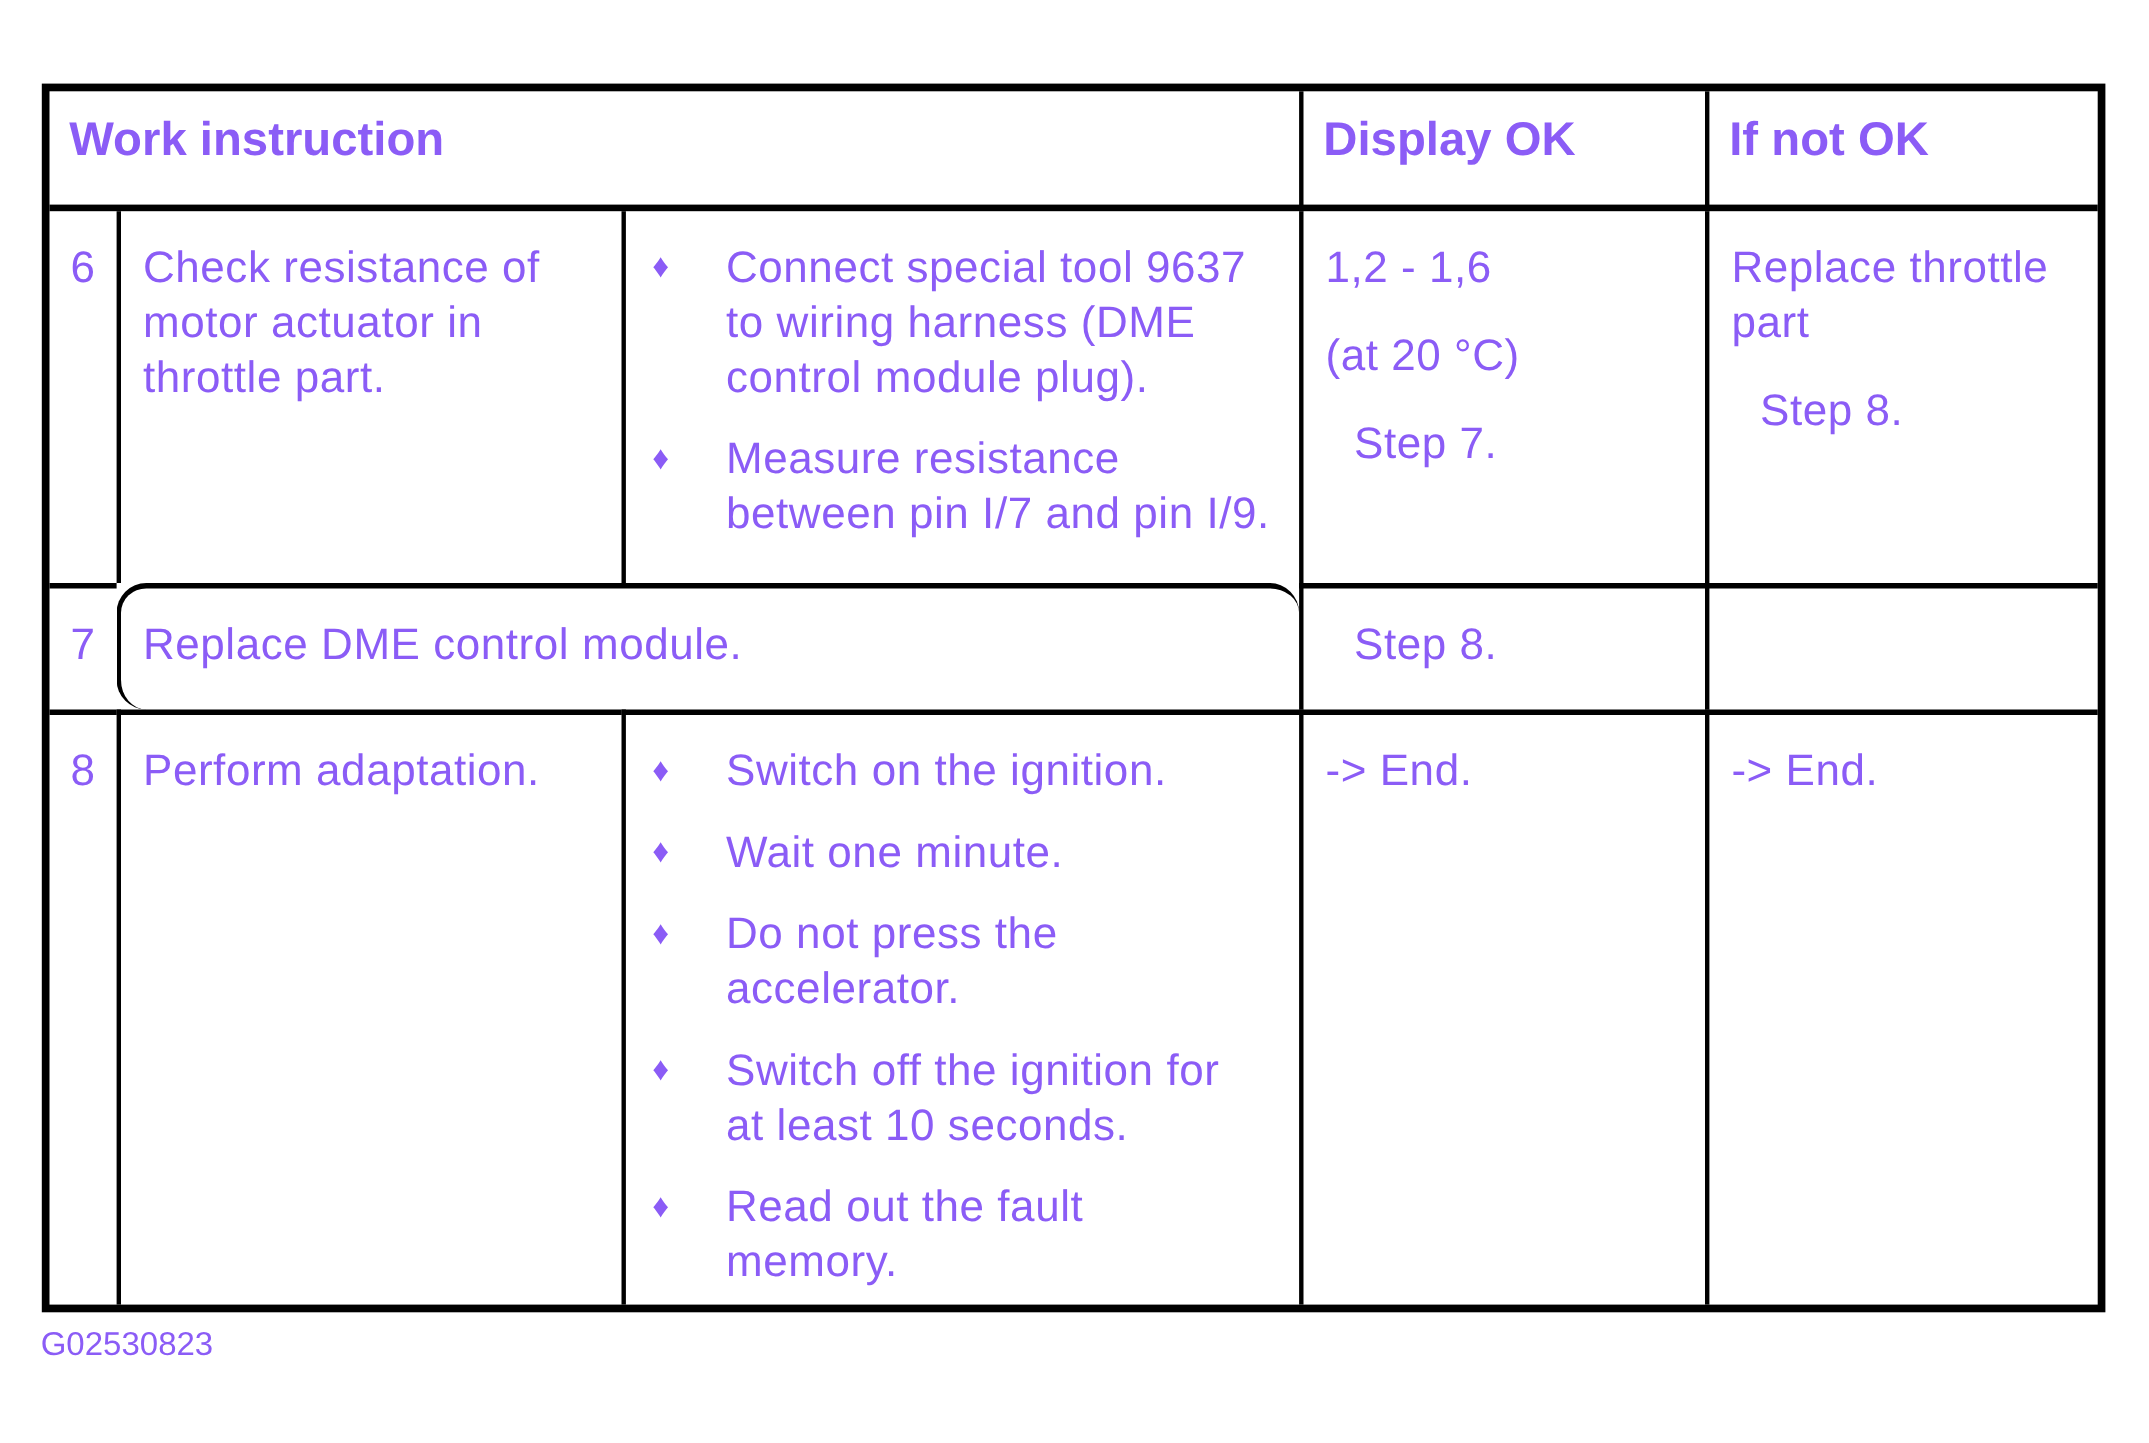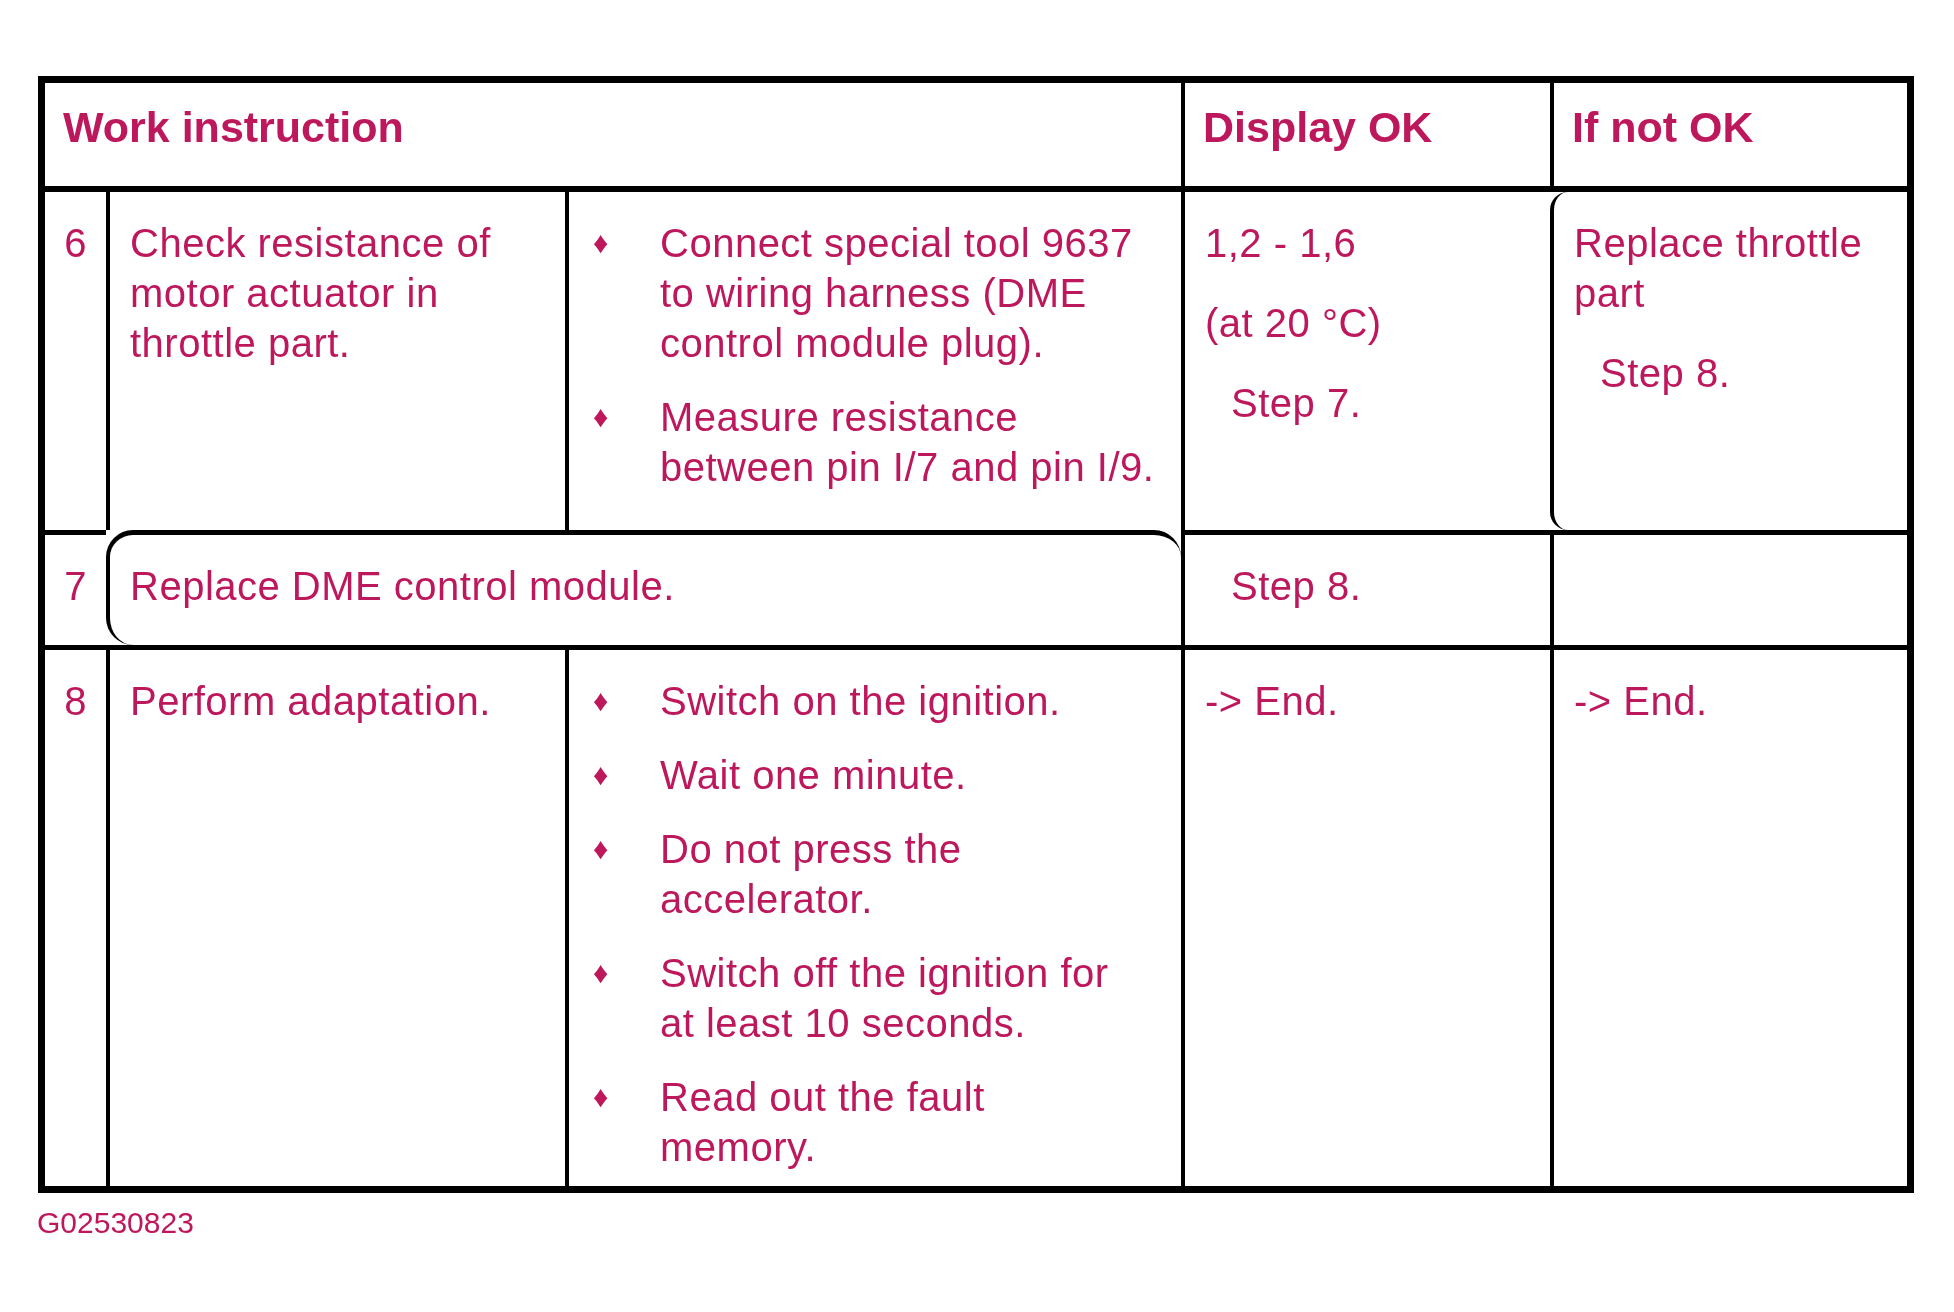--- a/index.html
+++ b/index.html
@@ -1,21 +1,21 @@
 <!DOCTYPE html>
 <html><head>
 <meta charset="utf-8">
 <style>
   html,body{margin:0;padding:0;}
   .page{
     position:relative;
     width:1954px;height:1312px;
     background:#ffffff;
     font-family:"Liberation Sans","DejaVu Sans",sans-serif;
-    color:#be185d;
+    color:#8b5cf6;
     overflow:hidden;
   }
   .tbl{
     position:absolute;left:38px;top:76px;
     width:1876px;height:1117px;
     border:7px solid #000;
     box-sizing:border-box;
     display:grid;
     grid-template-columns:61px 459px 616px 369px 357px;
     grid-template-rows:109px 338px 115px 541px;
@@ -77,21 +77,21 @@
       <div class="bullet">
         <span class="diamond">♦</span>
         <span class="btext">Measure resistance between pin I/7 and pin I/9.</span>
       </div>
     </div>
     <div class="c valcell body-text bl" style="grid-column:4/5;grid-row:2;">
       <div class="vline">1,2 - 1,6</div>
       <div class="vline">(at 20 °C)</div>
       <div class="step-line">Step 7.</div>
     </div>
-    <div class="c valcell body-text bl" style="grid-column:5/6;grid-row:2;border-radius:18px;">
+    <div class="c valcell body-text bl" style="grid-column:5/6;grid-row:2;">
       <div class="vline vline-narrow">Replace throttle part</div>
       <div class="step-line">Step 8.</div>
     </div>
 
     <div class="c numcell body-text bt" style="grid-column:1/2;grid-row:3;">7</div>
     <div class="c desccell body-text bl bt" style="grid-column:2/4;grid-row:3;border-radius:27px;">
       <div class="instr instr-wide">Replace DME control module.</div>
     </div>
     <div class="c valcell body-text bl bt" style="grid-column:4/5;grid-row:3;">
       <div class="step-line">Step 8.</div>

